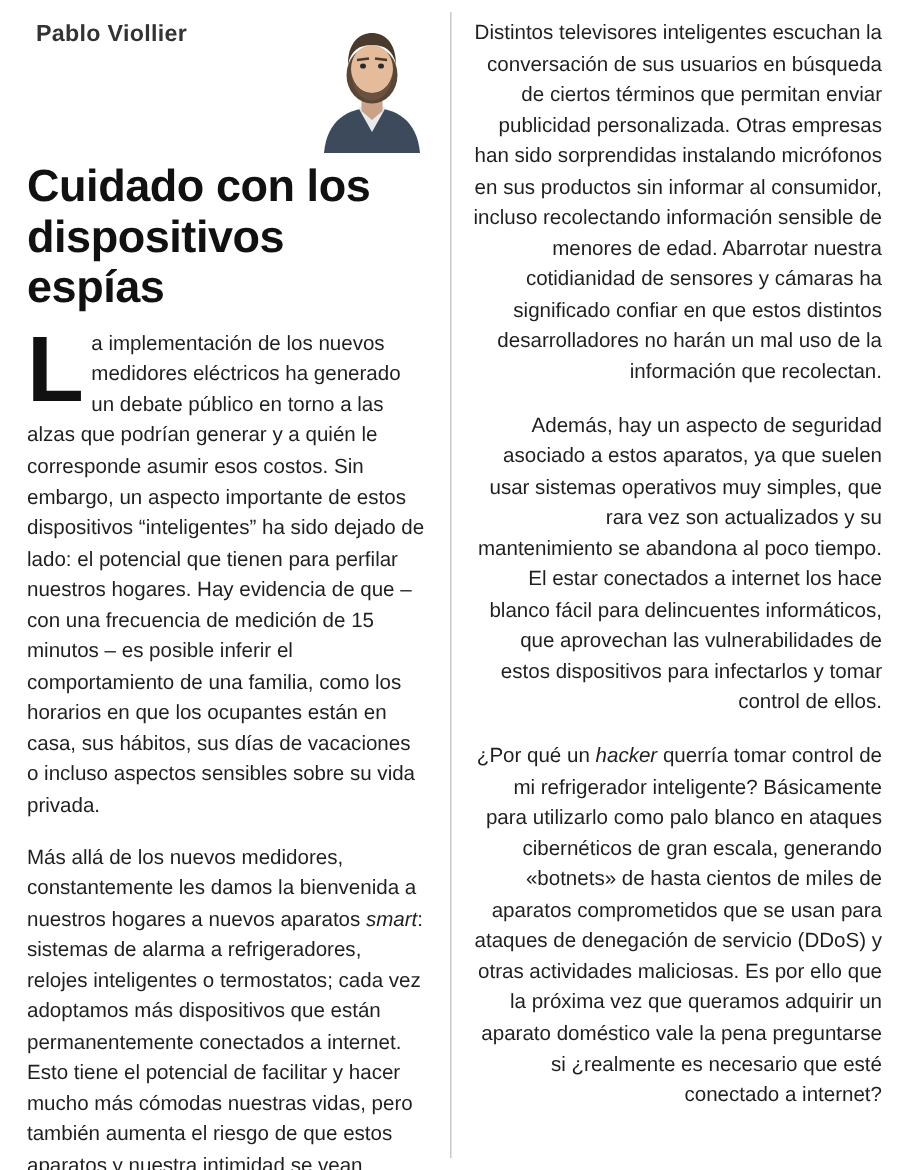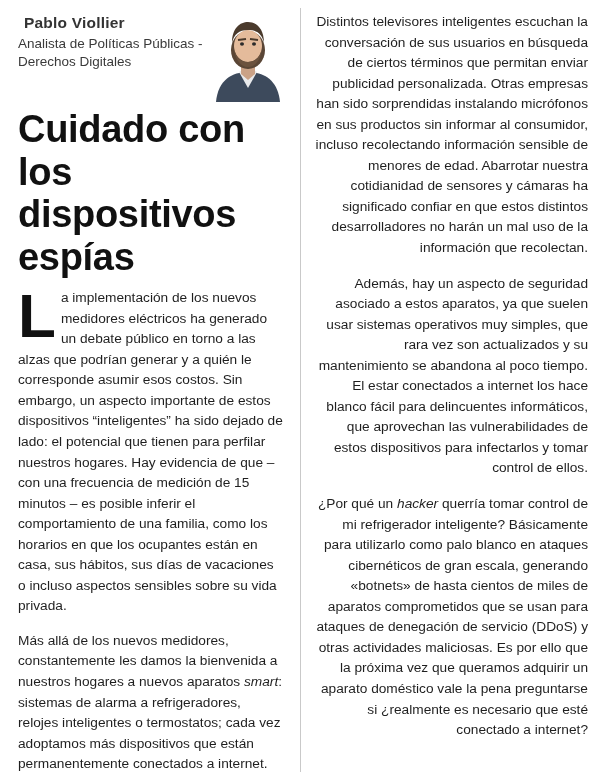--- a/index.html
+++ b/index.html
@@ -75,21 +75,21 @@
     flex: 0 0 auto;
     position: relative;
     background: #ffffff;
   }
   .avatar svg {
     display: block;
   }
 
   
   .headline {
-    font-size: 38px;
+    font-size: 30px;
     line-height: 1.12;
     font-weight: bold;
     color: #111111;
     letter-spacing: -0.3px;
     margin: 2px 0 10px 0;
   }
 
   
   .body-p {
     font-size: 13.6px;
@@ -130,21 +130,20 @@
 
 <div class="page">
 
   <div class="divider"></div>
 
   <div class="col col-left">
 
     <div class="byline">
       <div class="byline-text">
         <div class="author-name">Pablo Viollier</div>
-        <div class="author-role">Analista de Políticas Públicas - Derechos Digitales</div>
       </div>
       <div class="avatar">
         <svg width="72" height="92" viewBox="0 0 72 92">
           <rect x="0" y="0" width="72" height="92" fill="#ffffff"></rect>
 
           <path d="M4 92 C6 70 20 62 36 62 C52 62 66 70 68 92 Z" fill="#3d4a5c"></path>
           <path d="M27 62 L36 78 L45 62 L41 59 L31 59 Z" fill="#e9eaec"></path>
 
           <path d="M29 52 L43 52 L43 64 L36 70 L29 64 Z" fill="#caa287"></path>
 

